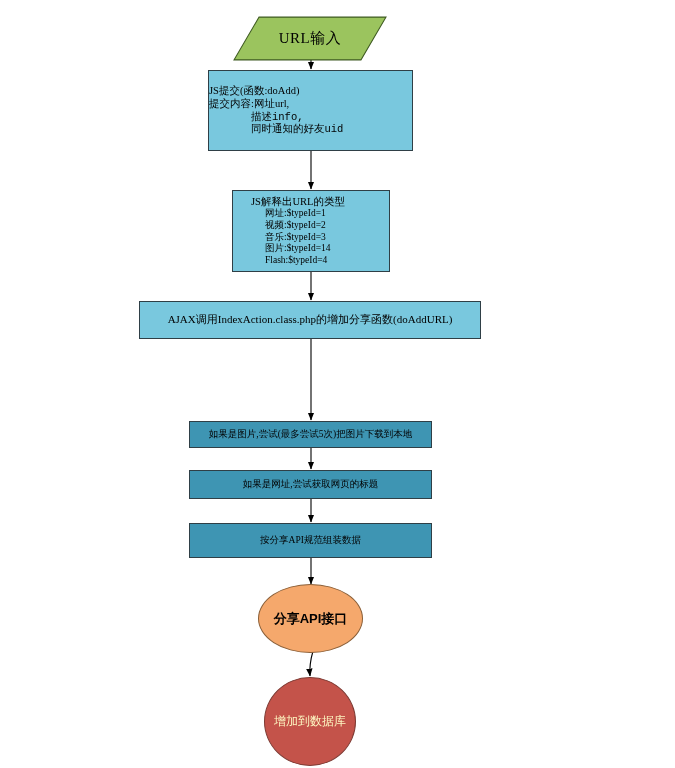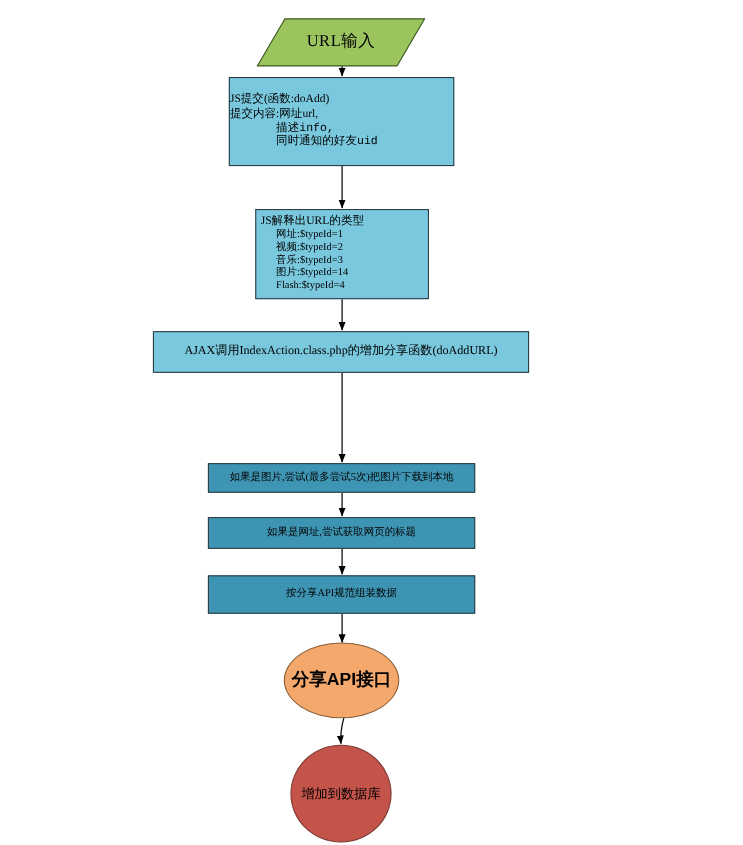--- a/index.html
+++ b/index.html
@@ -77,20 +77,21 @@
   .node-proc.box1 .line.indent {
     padding-left: 42px;
     font-family: Liberation Mono, monospace;
   }
   .node-proc.box2 {
     left: 232px;
     top: 190px;
     width: 158px;
     height: 82px;
     align-items: flex-start;
+    padding-left: 14px;
   }
   .node-proc.box2 .line {
     font-size: 9.5px;
     white-space: nowrap;
   }
   .node-proc.box2 .line.head {
     padding-left: 4px;
     font-size: 10.5px;
   }
   .node-proc.box2 .line.indent {
@@ -126,39 +127,39 @@
   .node-ellipse {
     left: 258px;
     top: 584px;
     width: 105px;
     height: 69px;
     background: #f5a86c;
     border: 1px solid #8a5f38;
     border-radius: 50%;
   }
   .node-ellipse .label {
-    font-size: 16px;
+    font-size: 13px;
     font-family: "Liberation Sans", sans-serif;
     font-weight: bold;
   }
 
   
   .node-circle {
     left: 264px;
     top: 677px;
     width: 92px;
     height: 89px;
     background: #c4534a;
     border: 1px solid #7d3a33;
     border-radius: 50%;
   }
   .node-circle .label {
     font-size: 12px;
     font-family: "Liberation Sans", sans-serif;
-    color: #000000;
+    color: #fef9c3;
   }
 </style>
 </head>
 <body>
 
 <div id="canvas">
 
   <svg id="edges" viewBox="0 0 675 768" width="675" height="768">
     <defs>
       <marker id="arrowhead" markerWidth="9" markerHeight="9" refX="7.4" refY="3.2" orient="auto" markerUnits="userSpaceOnUse">

